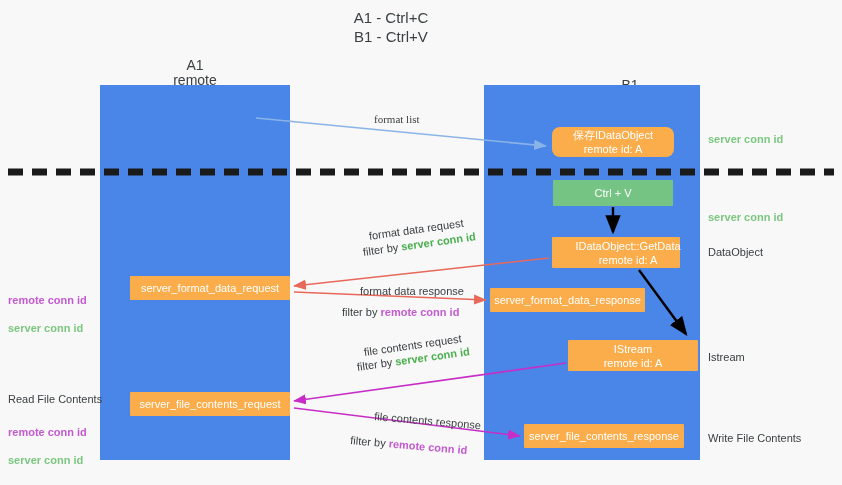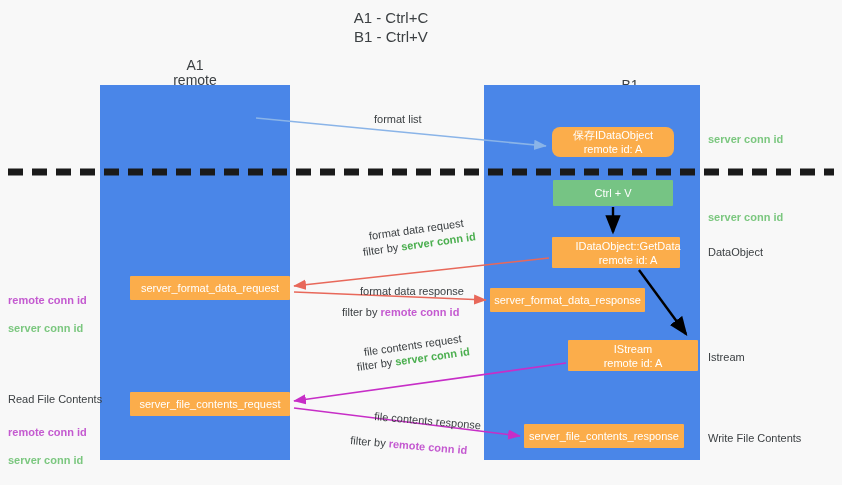--- a/index.html
+++ b/index.html
@@ -69,21 +69,21 @@
   .mix-remote{color:#c45ad0;font-weight:bold;display:block;}
   .mix-server{color:#7bc77f;font-weight:bold;display:block;}
 
   .arrow-label{
     position:absolute;font-size:11px;line-height:14px;color:#3c4043;
     white-space:nowrap;transform-origin:left top;
   }
   .arrow-label .g{color:#4caf50;font-weight:bold;}
   .arrow-label .p{color:#c45ad0;font-weight:bold;}
 
-  #al-format-list{left:374px;top:112px;}
+  #al-format-list{left:374px;top:112px;font-family:Liberation Serif, serif;}
   #al-fdreq-1{left:368px;top:229px;transform:rotate(-8deg);}
   #al-fdreq-2{left:362px;top:245px;transform:rotate(-8deg);}
   #al-fdresp-1{left:360px;top:284px;}
   #al-fdresp-2{left:342px;top:305px;}
   #al-fcreq-1{left:363px;top:345px;transform:rotate(-8deg);}
   #al-fcreq-2{left:356px;top:360px;transform:rotate(-8deg);}
   #al-fcresp-1{left:375px;top:409px;transform:rotate(5deg);}
   #al-fcresp-2{left:351px;top:433px;transform:rotate(5deg);}
 </style>
 </head>

